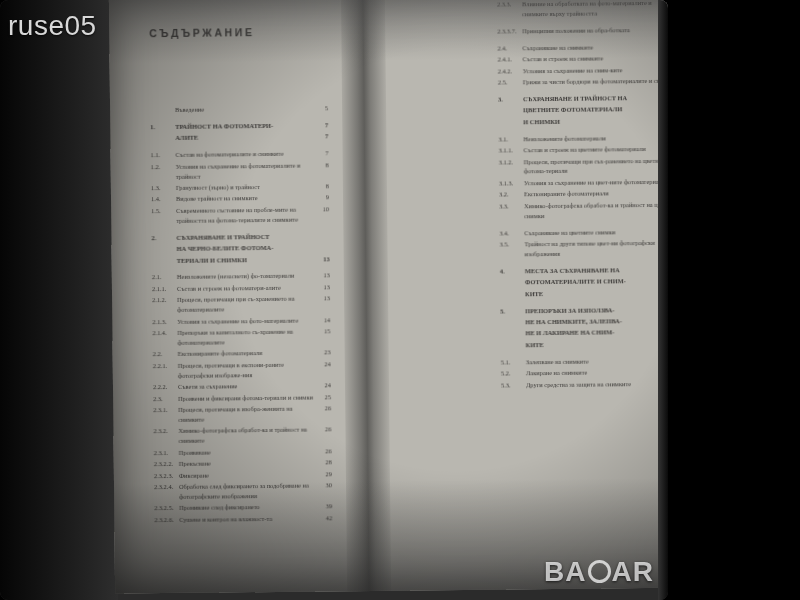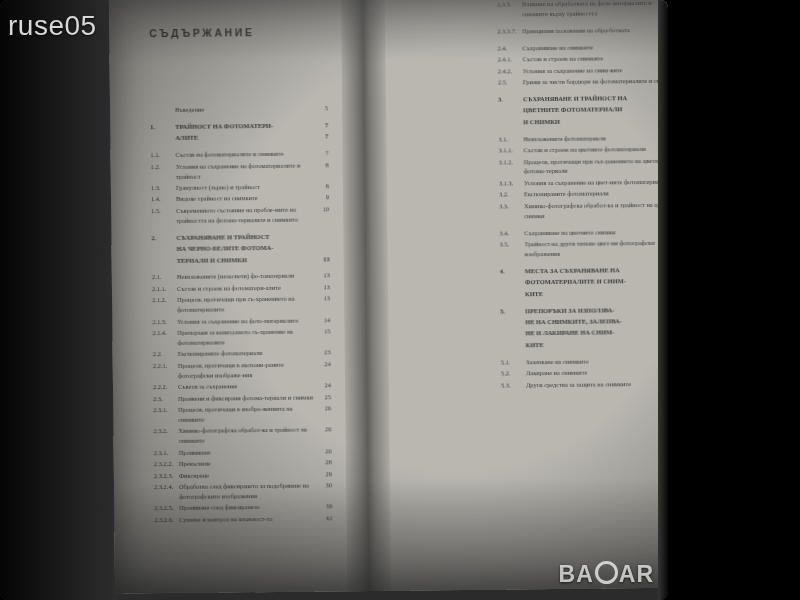--- a/index.html
+++ b/index.html
@@ -131,21 +131,21 @@
     color: #d8d8d8;
     font-size: 28px;
     font-family: "Liberation Sans", sans-serif;
     letter-spacing: .5px;
     text-shadow: 0 1px 2px rgba(0,0,0,.8);
   }
   .wm-bazar {
     position: absolute;
     right: 14px; bottom: 12px;
     color: rgba(255,255,255,.72);
-    font-size: 23px;
+    font-size: 28px;
     font-weight: bold;
     font-family: "Liberation Sans", sans-serif;
     letter-spacing: 1px;
     text-shadow: 0 1px 3px rgba(0,0,0,.7);
     margin-left: 16px;
   }
   .wm-bazar .dot {
     display:inline-block;
     width: 17px; height: 17px;
     border-radius: 50%;

